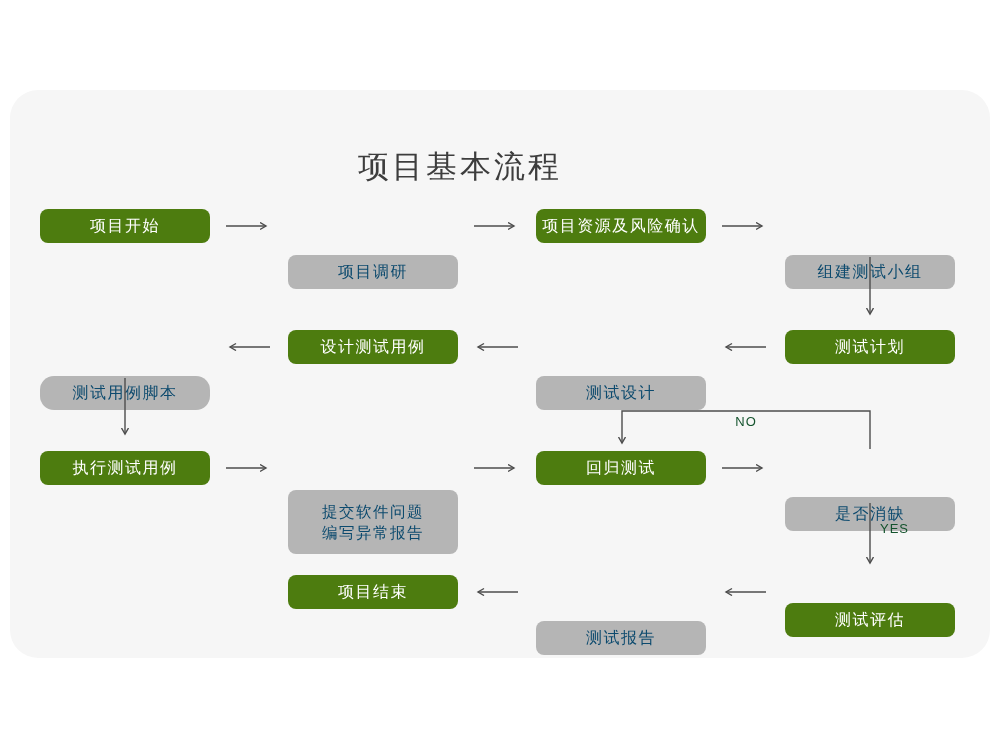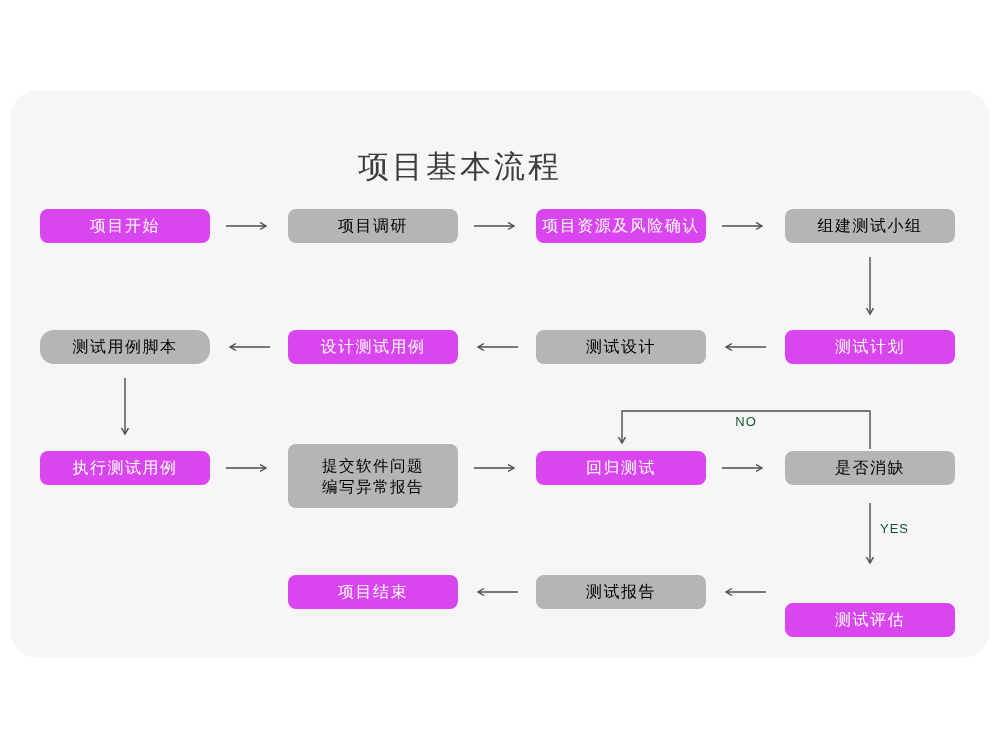--- a/index.html
+++ b/index.html
@@ -16,22 +16,22 @@
   .title{
     position:absolute;left:0;top:146px;width:920px;
     text-align:center;font-size:31px;color:#3d3d3d;
     letter-spacing:3px;font-weight:500;
   }
   .node{
     position:absolute;width:170px;height:34px;border-radius:8px;
     display:flex;align-items:center;justify-content:center;
     font-size:16px;letter-spacing:1.5px;box-sizing:border-box;
   }
-  .node.purple{background:#d946ef;color:#ffffff;}
-  .node.gray{background:#B5B5B5;color:#000000;}
+  .node.purple{background:#4d7c0f;color:#ffffff;}
+  .node.gray{background:#B5B5B5;color:#0c4a6e;margin-top:46px;}
   .node.twoline{height:64px;flex-direction:column;line-height:21px;font-size:15.5px;}
   .edges{position:absolute;left:0;top:0;pointer-events:none;}
   .edge-label{
     position:absolute;font-size:13px;color:#14532d;letter-spacing:1px;
   }
 </style>
 </head>
 <body>
 
 <div class="card"></div>

